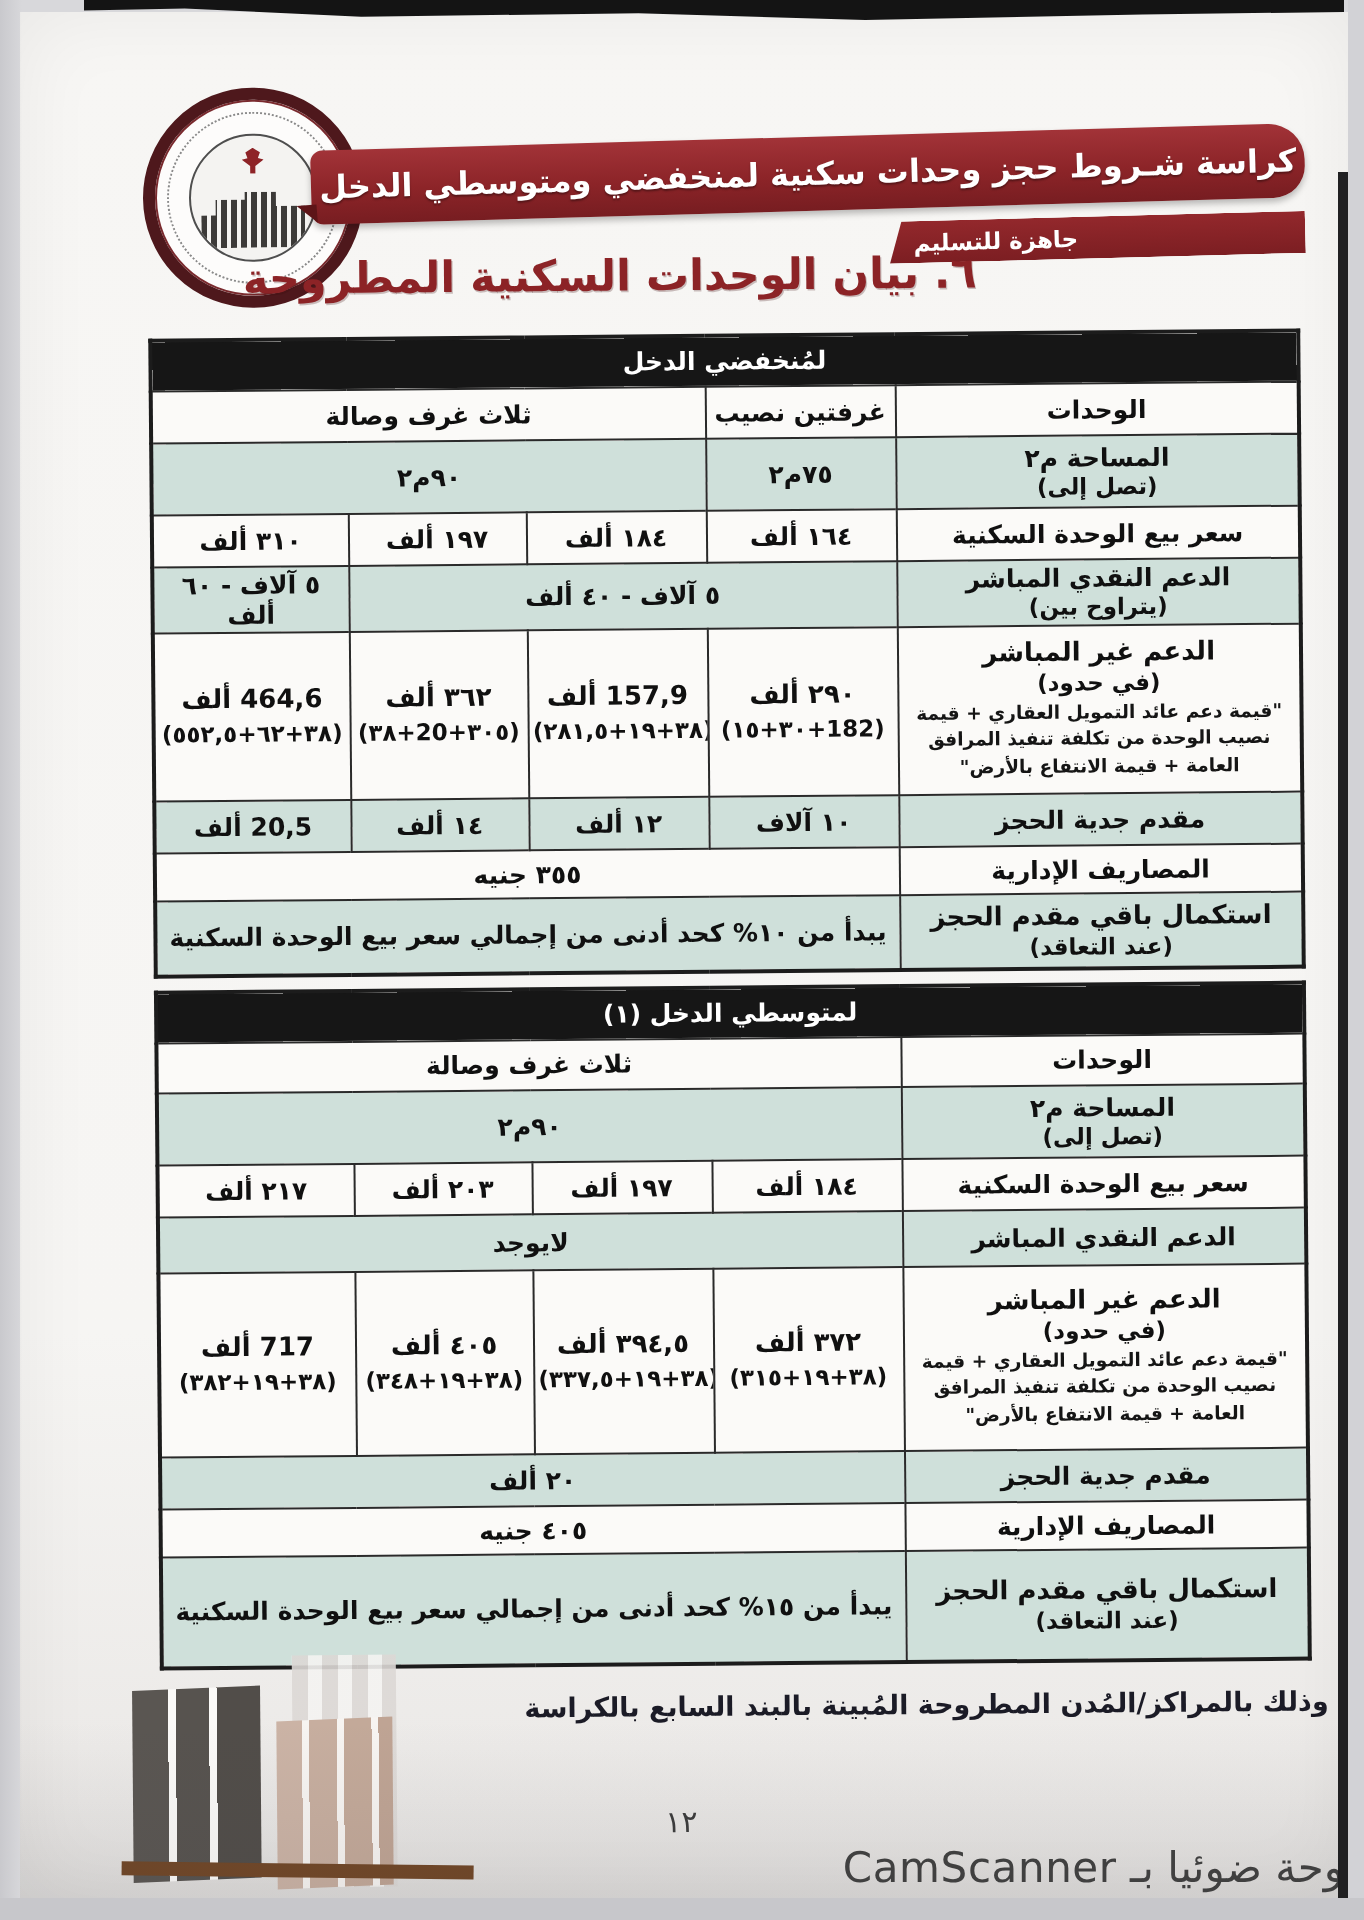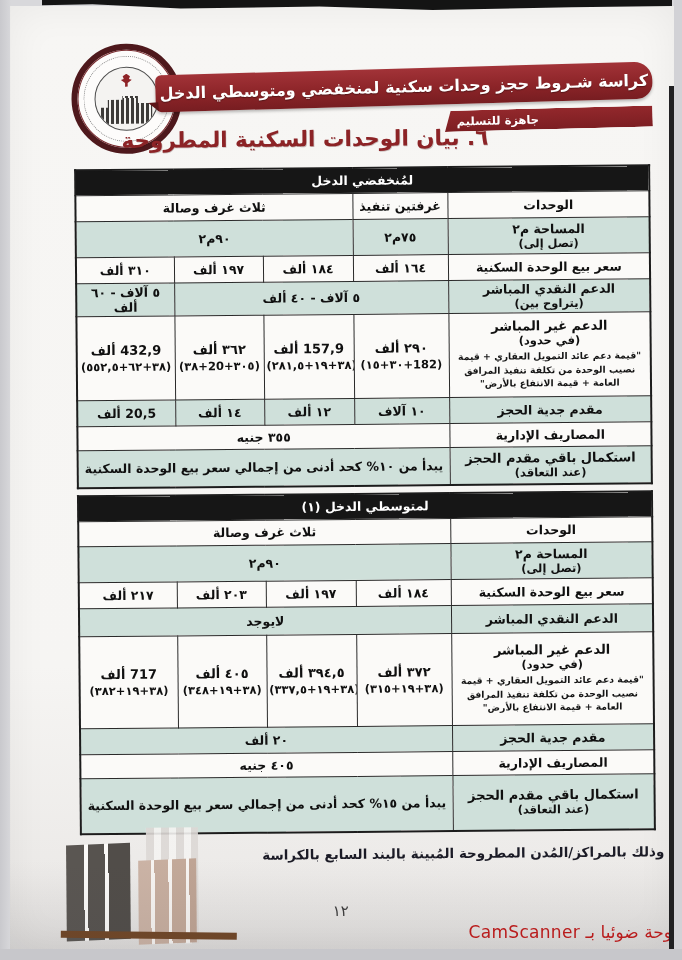--- a/index.html
+++ b/index.html
@@ -70,21 +70,21 @@
   .total{display:block;font-size:13px;}
   .parts{display:block;font-size:11.5px;direction:ltr;unicode-bidi:embed;margin-top:2px;}
   .t1{top:161px;}
   .t2{top:487px;}
 
   
   .footnote{position:absolute;left:175px;top:840px;width:492px;direction:rtl;text-align:right;
     font-size:13.5px;font-weight:bold;color:#1b1b26;}
   .footnote .bullet{font-size:11px;vertical-align:2px;margin-left:5px;}
   .pagenum{position:absolute;left:318px;top:896px;font-size:15px;color:#3c3c3c;}
-  .watermark{position:absolute;right:10px;top:922px;direction:rtl;font-size:17px;color:#b91c1c;
+  .watermark{position:absolute;right:10px;top:922px;direction:rtl;font-size:21px;color:#404040;
     white-space:nowrap;letter-spacing:.3px;}
 
   
   .art{position:absolute;left:28px;top:820px;width:210px;height:128px;}
   .art-lightbars{position:absolute;left:104px;top:0;width:52px;height:116px;
     background:repeating-linear-gradient(90deg,#dcd8d5 0 8px,#f4f3f1 8px 15px);opacity:.9;}
   .art-dark{position:absolute;left:24px;top:16px;width:64px;height:96px;transform:skewY(-2deg);
     background:linear-gradient(90deg,#5a5652 0 28%,#fbfaf8 28% 34%,#57534f 34% 60%,#fbfaf8 60% 66%,#514d49 66% 100%);}
   .art-beige{position:absolute;left:96px;top:32px;width:58px;height:84px;transform:skewY(-2deg);
     background:linear-gradient(90deg,#cbb3a5 0 22%,#f7f4f1 22% 28%,#c7ae9f 28% 52%,#f7f4f1 52% 58%,#c3a999 58% 82%,#f7f4f1 82% 88%,#bfa494 88% 100%);}
@@ -122,21 +122,21 @@
           <col style="width:90px">
           <col style="width:89px">
           <col style="width:98px">
         </colgroup>
       <tbody>
           <tr style="height:25px">
             <td colspan="5" class="tbl-title">لمُنخفضي الدخل</td>
           </tr>
       <tr style="height:26px">
         <td class="white lbl">الوحدات</td>
-        <td class="white">غرفتين تنفيذ</td>
+        <td class="white">غرفتين نصيب</td>
         <td class="white" colspan="3">ثلاث غرف وصالة</td>
       </tr>
       <tr style="height:36px">
         <td class="teal lbl">
           <span>المساحة م٢</span>
           <span class="sub">(تصل إلى)</span>
         </td>
         <td class="teal">٧٥م٢</td>
         <td class="teal" colspan="3">٩٠م٢</td>
       </tr>
@@ -167,21 +167,21 @@
         </td>
         <td class="white">
           <span class="total">157,9 ألف</span>
           <span class="parts">(٣٨+١٩+٢٨١,٥)</span>
         </td>
         <td class="white">
           <span class="total">٣٦٢ ألف</span>
           <span class="parts">(٣٨+20+٣٠٥)</span>
         </td>
         <td class="white">
-          <span class="total">432,9 ألف</span>
+          <span class="total">464,6 ألف</span>
           <span class="parts">(٣٨+٦٢+٥٥٢,٥)</span>
         </td>
       </tr>
       <tr style="height:26px">
         <td class="teal lbl">مقدم جدية الحجز</td>
         <td class="teal">١٠ آلاف</td>
         <td class="teal">١٢ ألف</td>
         <td class="teal">١٤ ألف</td>
         <td class="teal">20,5 ألف</td>
       </tr>

